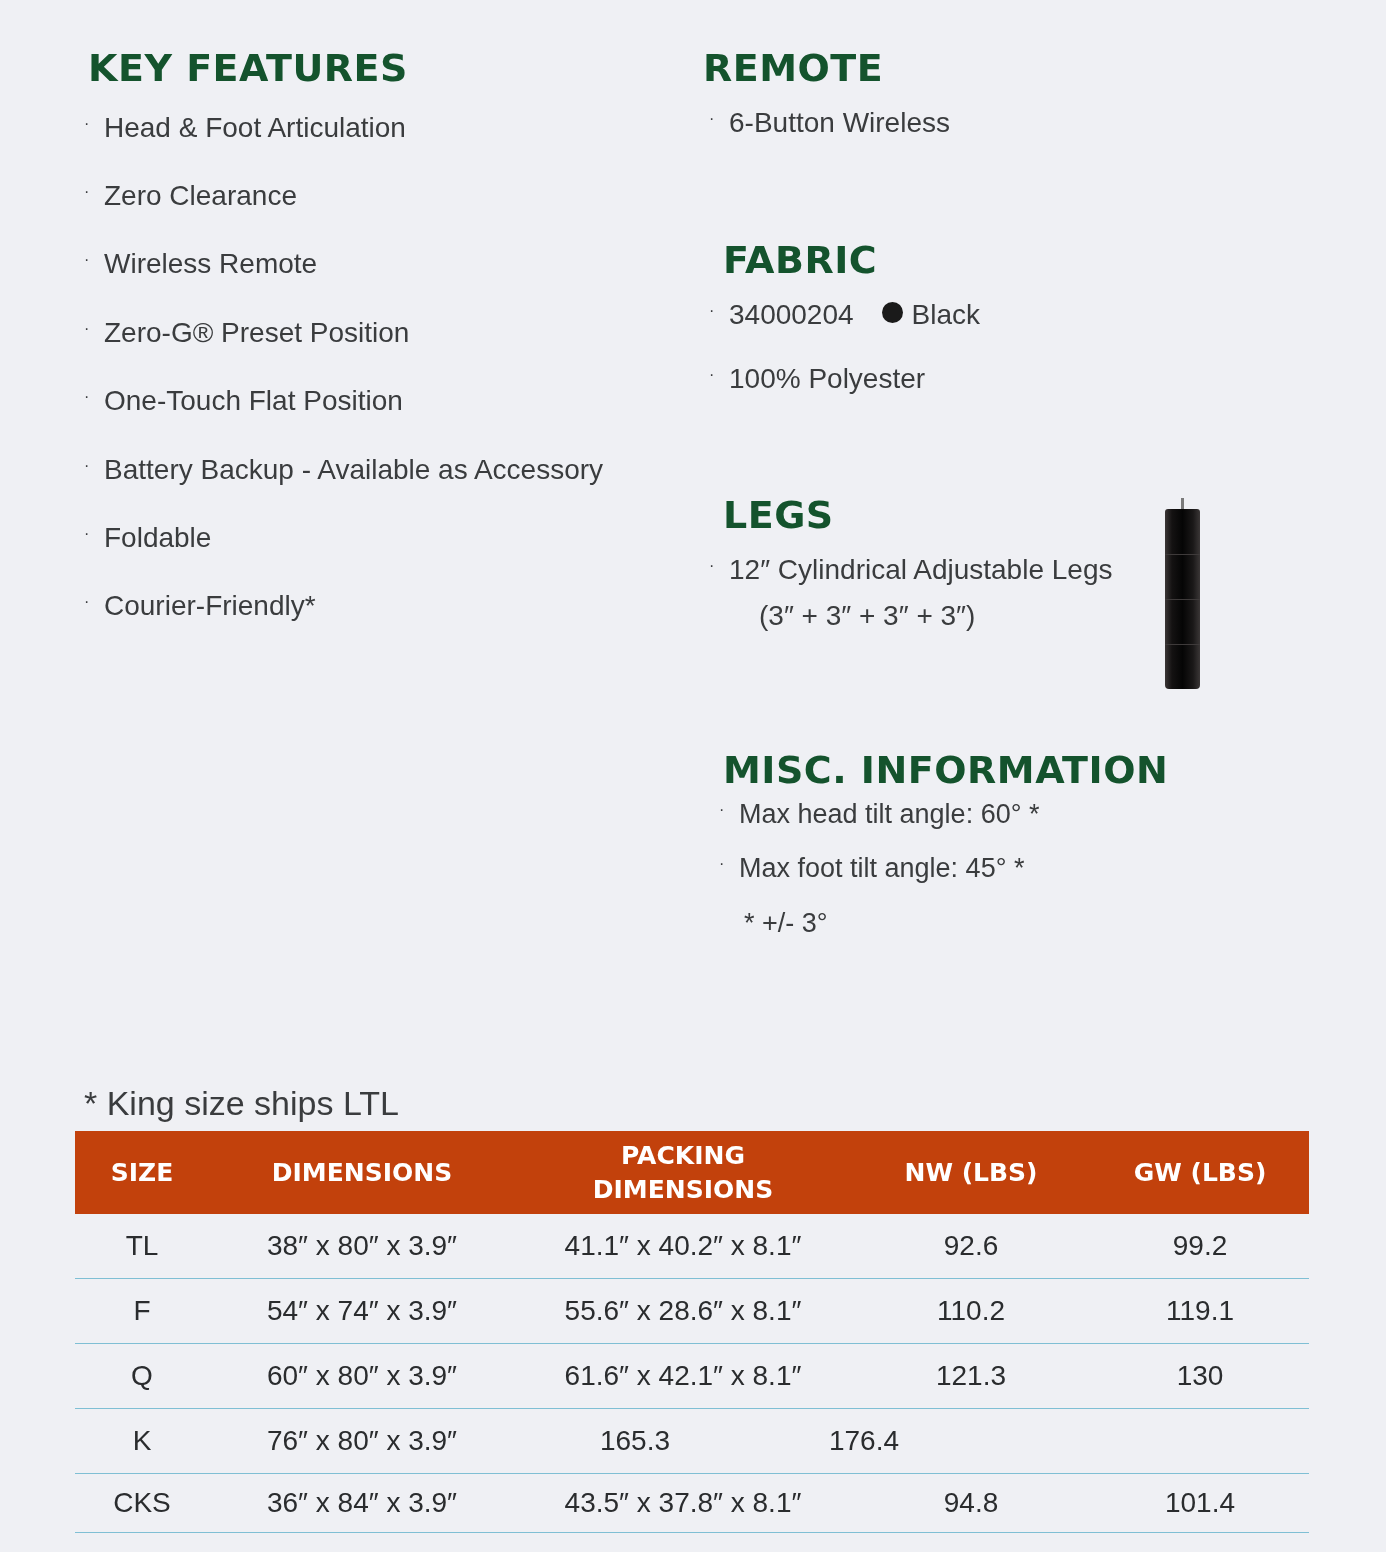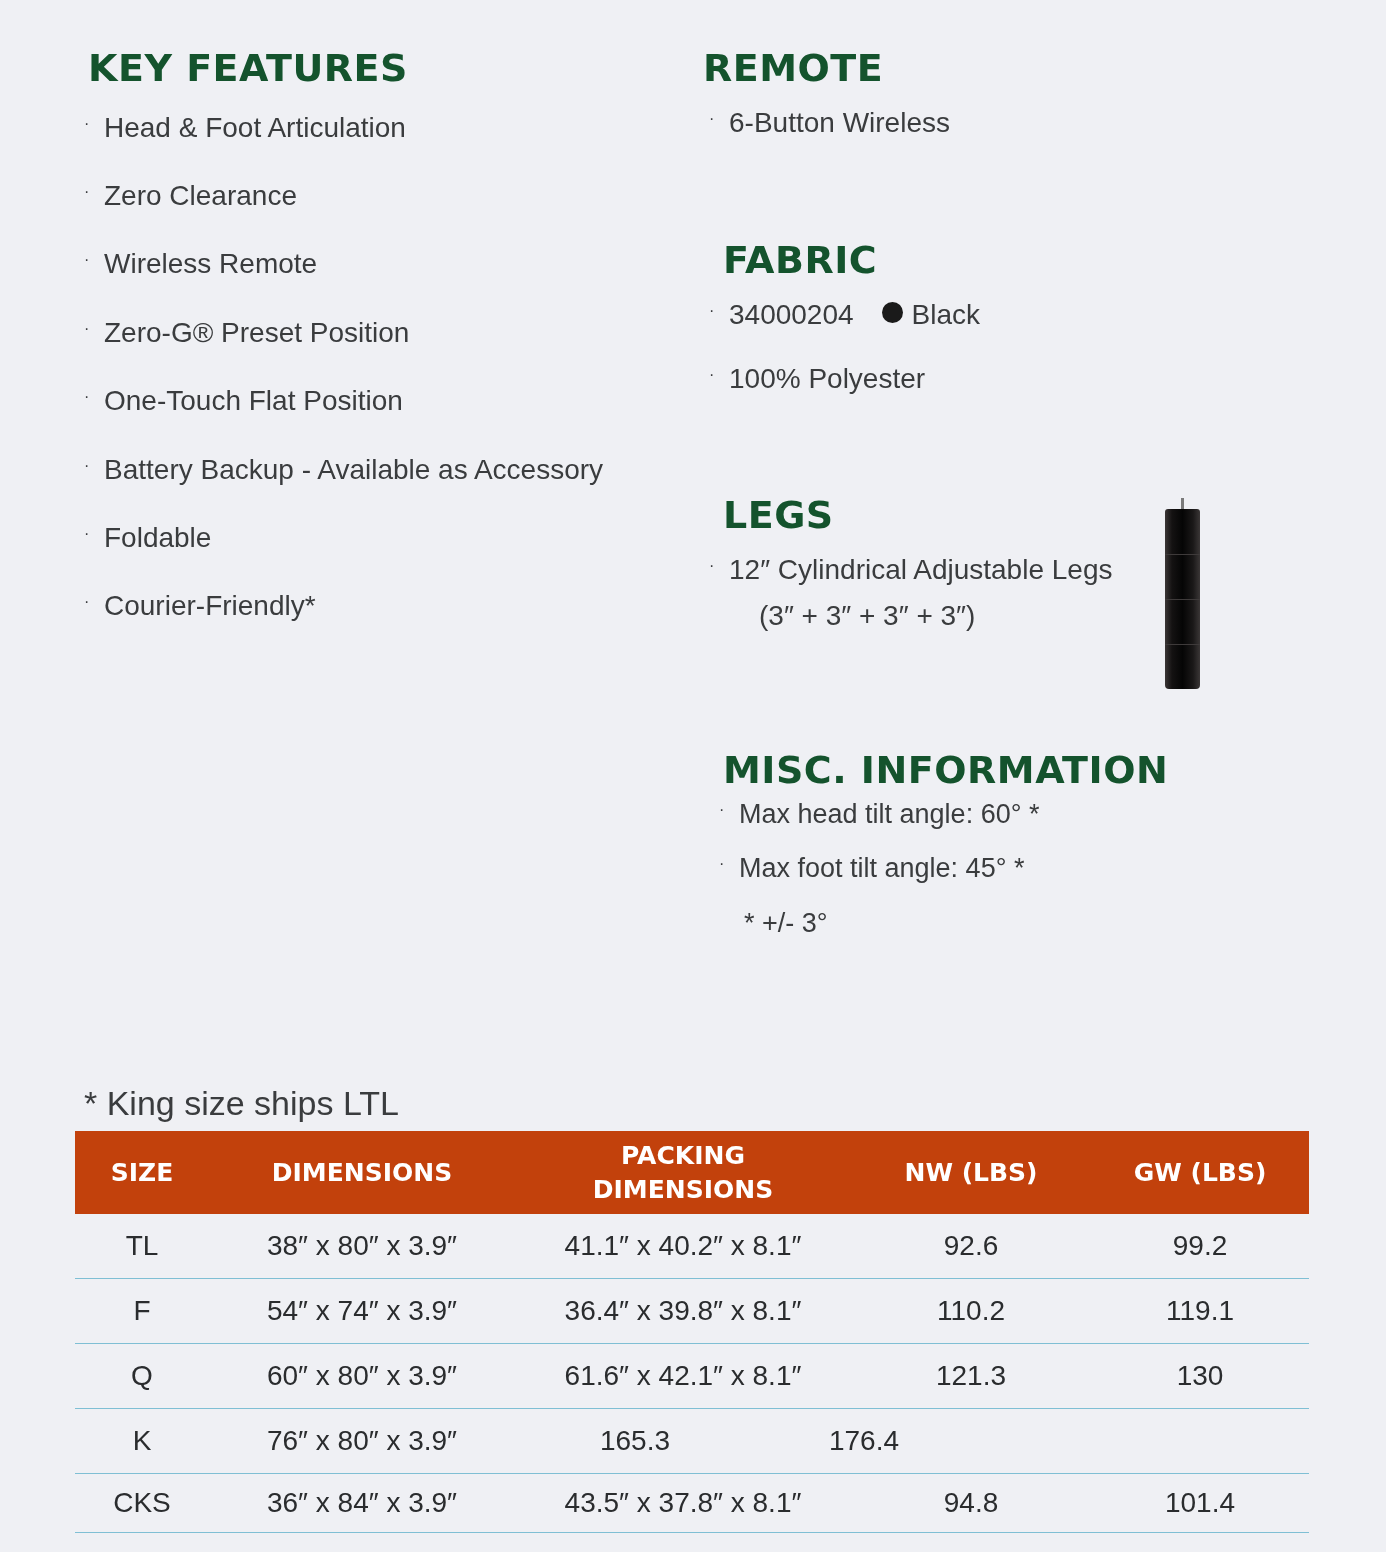--- a/index.html
+++ b/index.html
@@ -183,21 +183,21 @@
   <div class="table-row">
     <div class="td c0">TL</div>
     <div class="td c1">38″ x 80″ x 3.9″</div>
     <div class="td c2">41.1″ x 40.2″ x 8.1″</div>
     <div class="td c3">92.6</div>
     <div class="td c4">99.2</div>
   </div>
   <div class="table-row">
     <div class="td c0">F</div>
     <div class="td c1">54″ x 74″ x 3.9″</div>
-    <div class="td c2">36.4″ x 39.8″ x 8.1″</div>
+    <div class="td c2">55.6″ x 28.6″ x 8.1″</div>
     <div class="td c3">110.2</div>
     <div class="td c4">119.1</div>
   </div>
   <div class="table-row">
     <div class="td c0">Q</div>
     <div class="td c1">60″ x 80″ x 3.9″</div>
     <div class="td c2">61.6″ x 42.1″ x 8.1″</div>
     <div class="td c3">121.3</div>
     <div class="td c4">130</div>
   </div>

